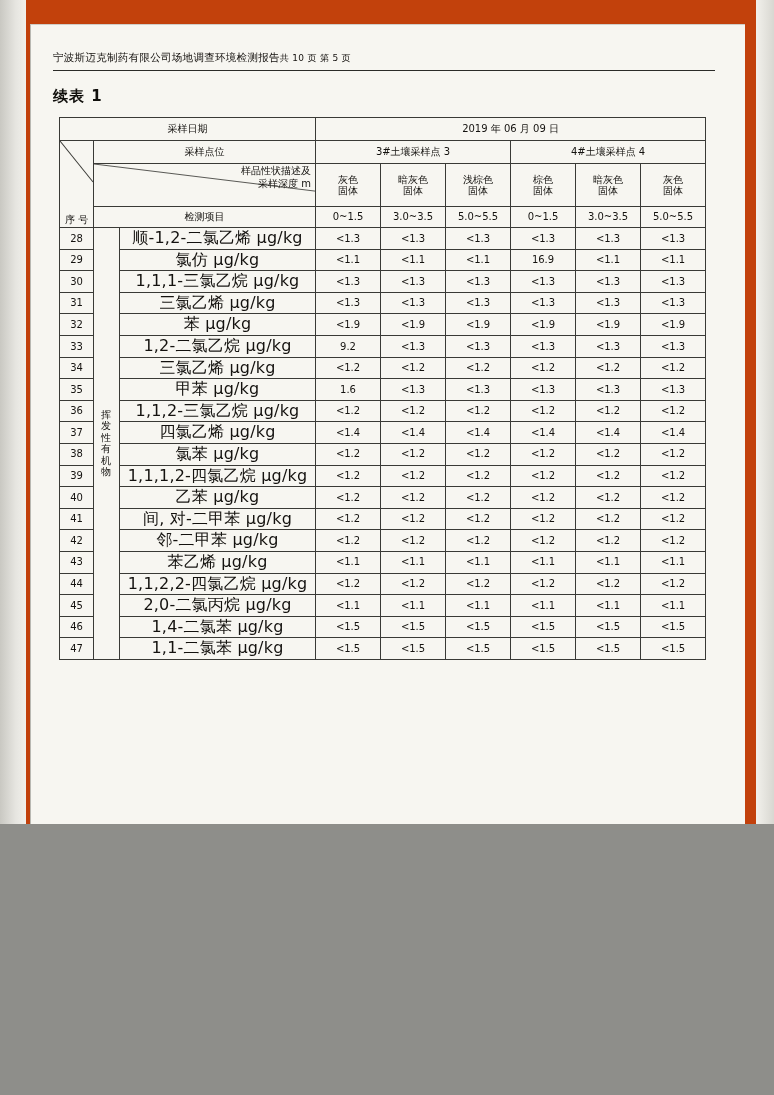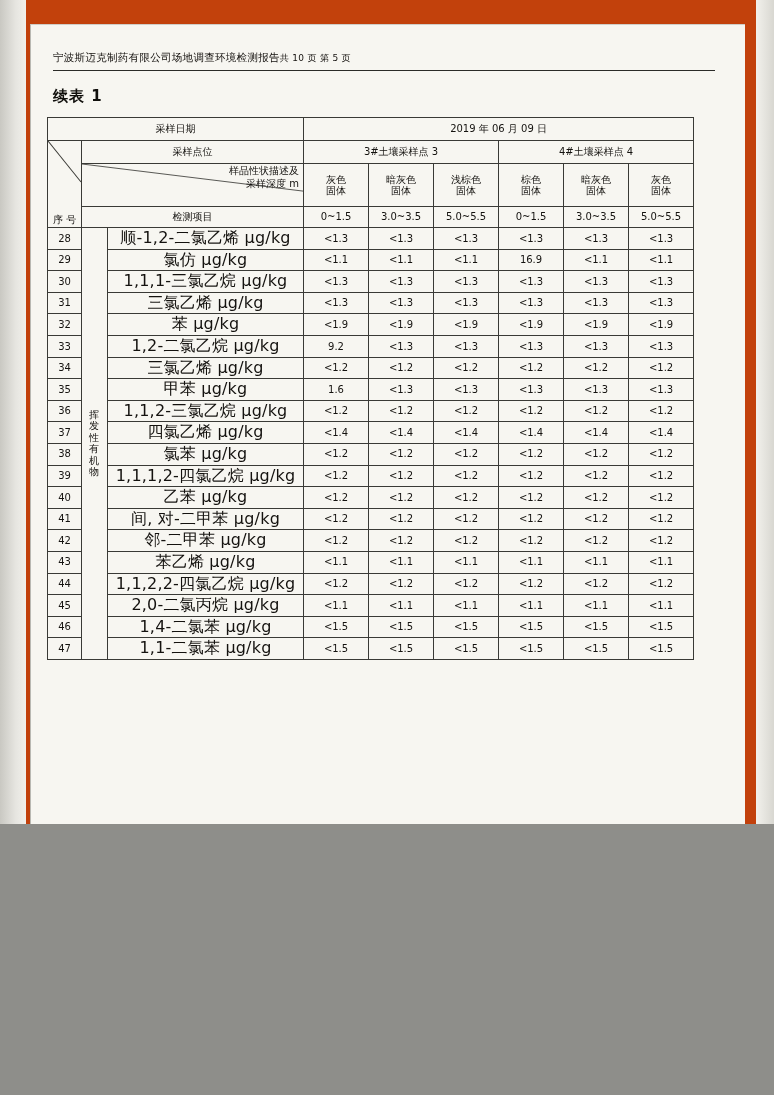--- a/index.html
+++ b/index.html
@@ -76,21 +76,21 @@
     top: 62px;
     font-size: 15px;
     font-weight: bold;
     color: #100f0c;
     letter-spacing: 1px;
   }
 
   
   table.rpt {
     position: absolute;
-    left: 16px;
+    left: 28px;
     top: 92px;
     width: 646px;
     border-collapse: collapse;
     table-layout: fixed;
     font-size: 10px;
     color: #14120f;
   }
   table.rpt td, table.rpt th {
     border: 1px solid #3a3a36;
     padding: 0;

